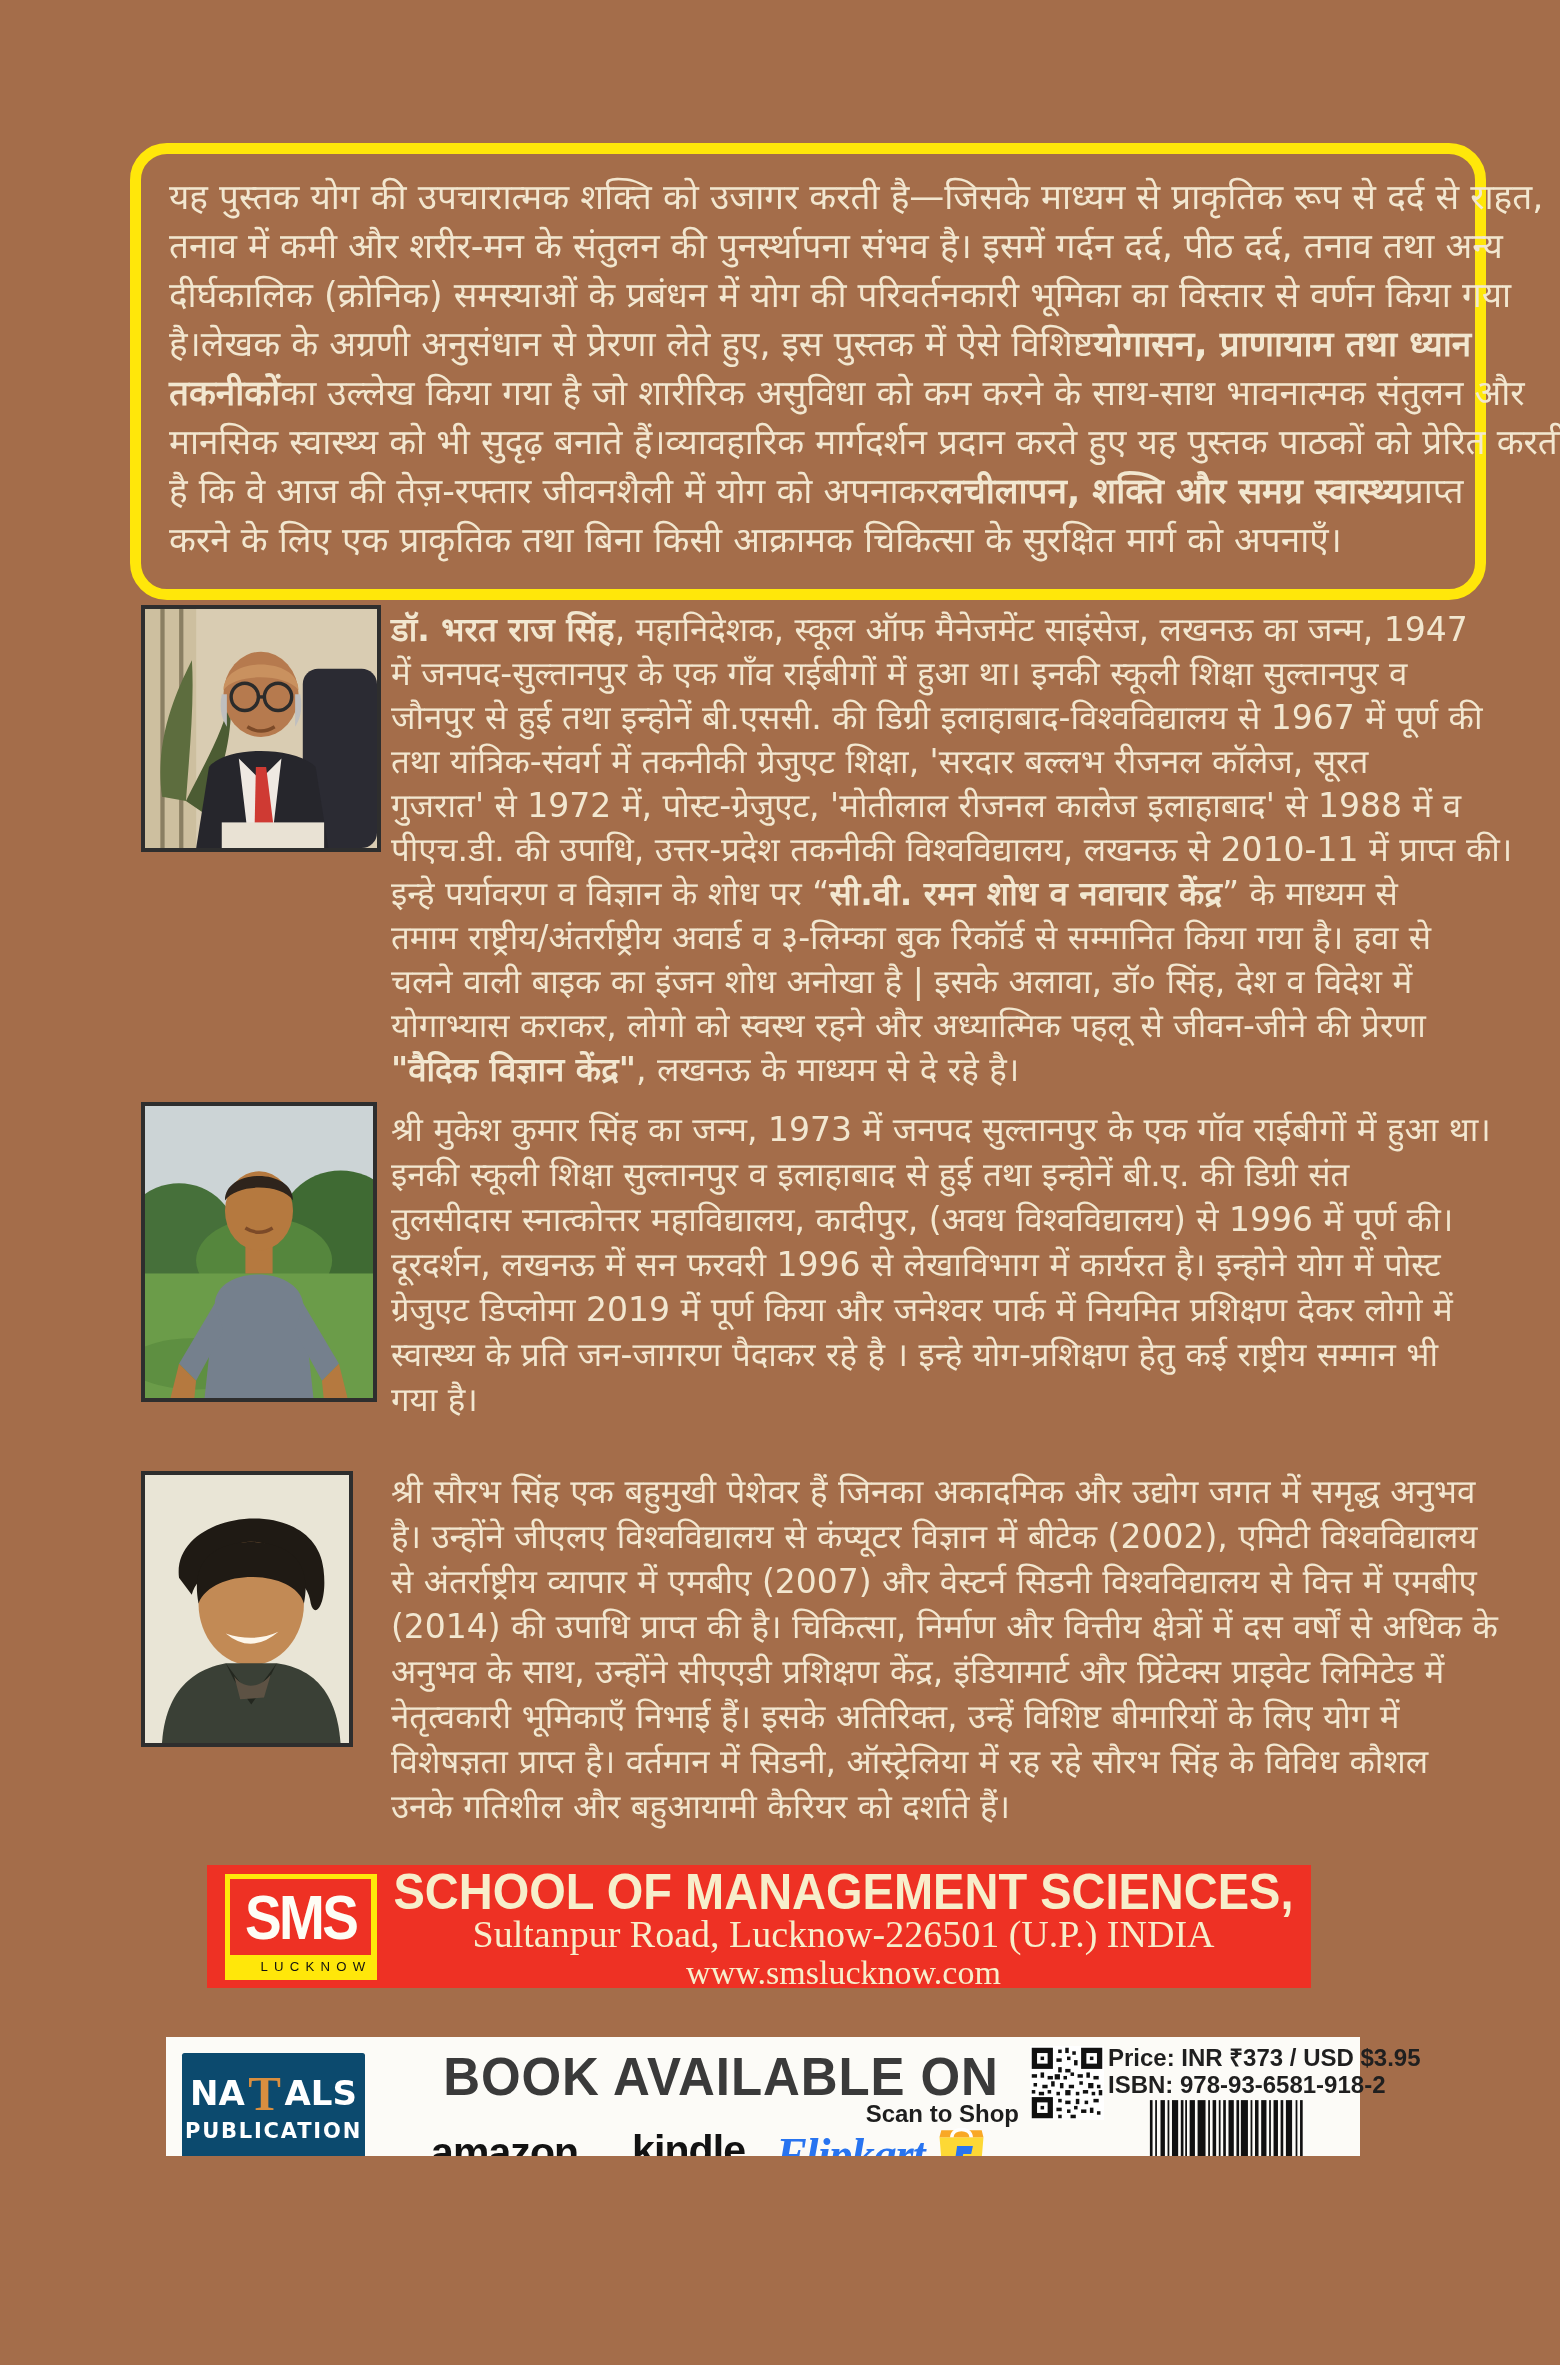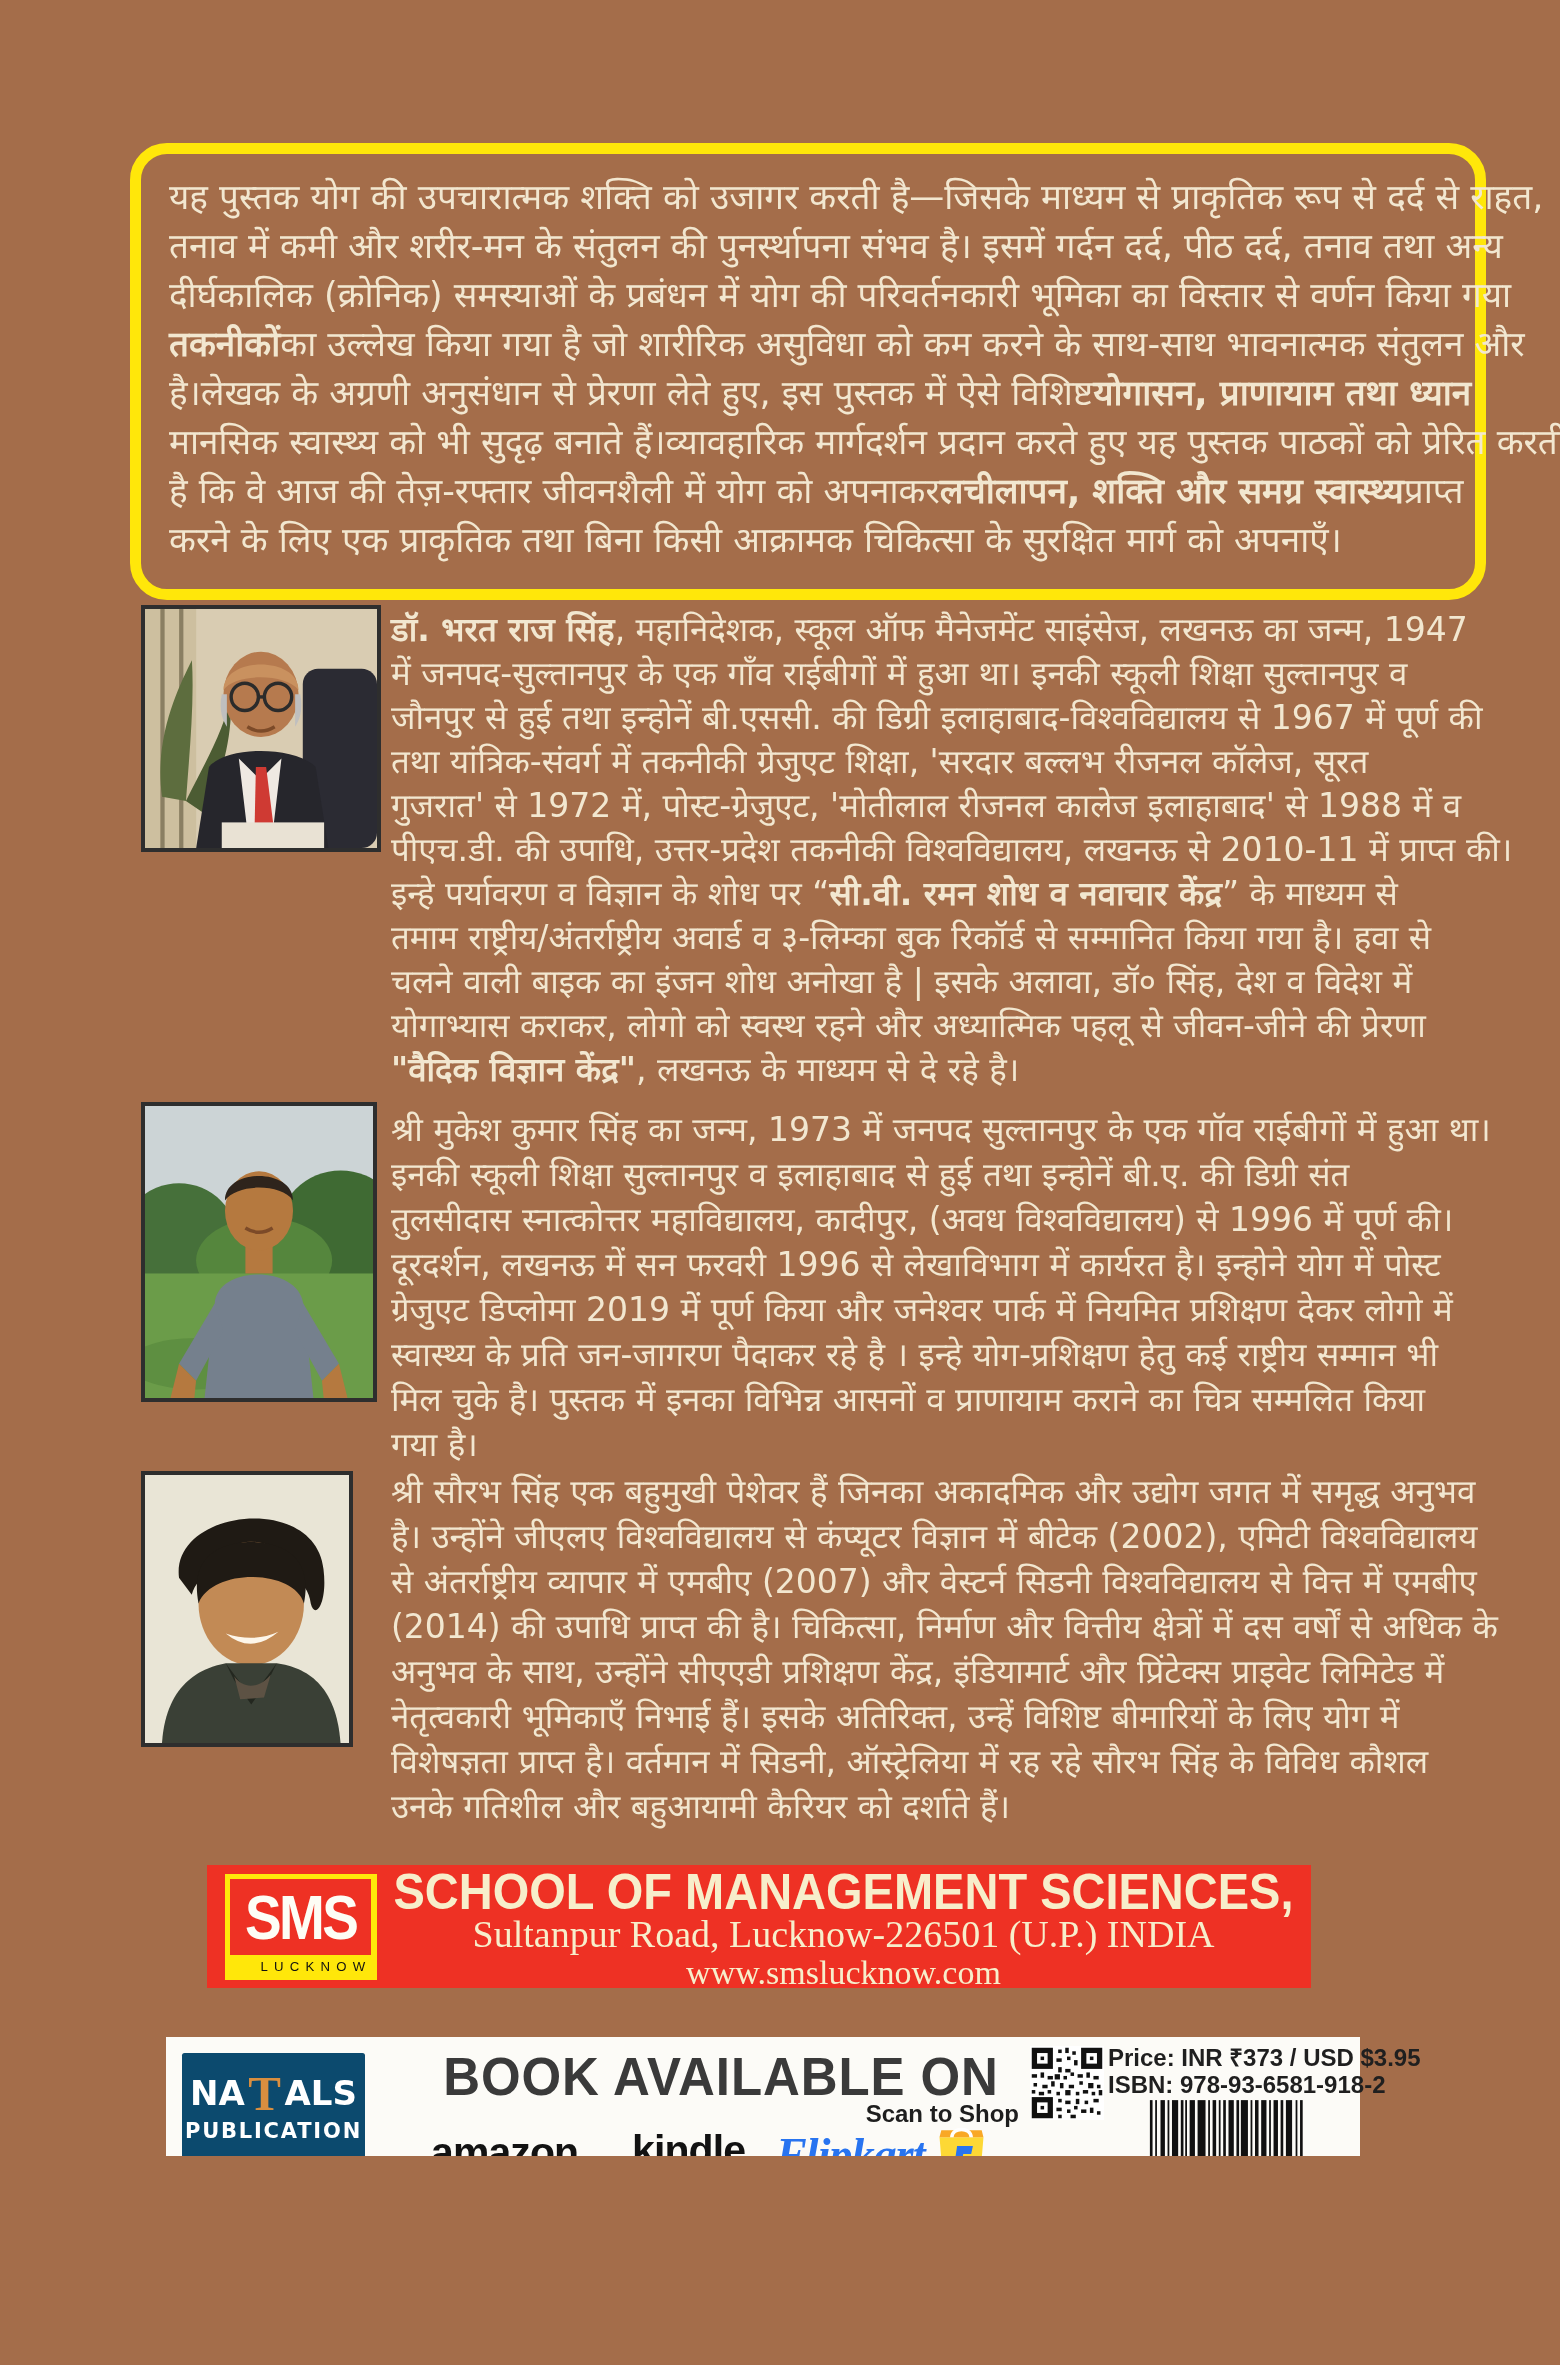--- a/index.html
+++ b/index.html
@@ -73,22 +73,22 @@
 </style>
 </head>
 <body>
 
 <div class="cover">
 
   <div class="intro-box">
     <div class="intro-line">यह पुस्तक योग की उपचारात्मक शक्ति को उजागर करती है—जिसके माध्यम से प्राकृतिक रूप से दर्द से राहत,</div>
     <div class="intro-line">तनाव में कमी और शरीर-मन के संतुलन की पुनर्स्थापना संभव है। इसमें गर्दन दर्द, पीठ दर्द, तनाव तथा अन्य</div>
     <div class="intro-line">दीर्घकालिक (क्रोनिक) समस्याओं के प्रबंधन में योग की परिवर्तनकारी भूमिका का विस्तार से वर्णन किया गया</div>
+    <div class="intro-line"><span>है।लेखक के अग्रणी अनुसंधान से प्रेरणा लेते हुए, इस पुस्तक में ऐसे विशिष्ट</span><span class="b">योगासन, प्राणायाम तथा ध्यान</span></div>
     <div class="intro-line"><span class="b">तकनीकों</span><span>का उल्लेख किया गया है जो शारीरिक असुविधा को कम करने के साथ-साथ भावनात्मक संतुलन और</span></div>
-    <div class="intro-line"><span>है।लेखक के अग्रणी अनुसंधान से प्रेरणा लेते हुए, इस पुस्तक में ऐसे विशिष्ट</span><span class="b">योगासन, प्राणायाम तथा ध्यान</span></div>
     <div class="intro-line">मानसिक स्वास्थ्य को भी सुदृढ़ बनाते हैं।व्यावहारिक मार्गदर्शन प्रदान करते हुए यह पुस्तक पाठकों को प्रेरित करती</div>
     <div class="intro-line"><span>है कि वे आज की तेज़-रफ्तार जीवनशैली में योग को अपनाकर</span><span class="b">लचीलापन, शक्ति और समग्र स्वास्थ्य</span><span>प्राप्त</span></div>
     <div class="intro-line">करने के लिए एक प्राकृतिक तथा बिना किसी आक्रामक चिकित्सा के सुरक्षित मार्ग को अपनाएँ।</div>
   </div>
 
   <div class="photo photo1">
     <svg viewBox="0 0 272 280" preserveAspectRatio="none">
       <rect width="272" height="280" fill="#d9ccb2"></rect>
       <rect x="0" y="0" width="60" height="280" fill="#cdbf9f"></rect>
       <rect x="18" y="0" width="5" height="280" fill="#8a7f63"></rect>
@@ -143,21 +143,20 @@
       <path d="M118 142 Q 134 152 150 142" stroke="#7c4a28" stroke-width="4" fill="none"></path>
     </svg>
   </div>
   <div class="bio bio2">
     <div class="bio-line">श्री मुकेश कुमार सिंह का जन्म, 1973 में जनपद सुल्तानपुर के एक गॉव राईबीगों में हुआ था।</div>
     <div class="bio-line">इनकी स्कूली शिक्षा सुल्तानपुर व इलाहाबाद से हुई तथा इन्होनें बी.ए. की डिग्री संत</div>
     <div class="bio-line">तुलसीदास स्नात्कोत्तर महाविद्यालय, कादीपुर, (अवध विश्वविद्यालय) से 1996 में पूर्ण की।</div>
     <div class="bio-line">दूरदर्शन, लखनऊ में सन फरवरी 1996 से लेखाविभाग में कार्यरत है। इन्होने योग में पोस्ट</div>
     <div class="bio-line">ग्रेजुएट डिप्लोमा 2019 में पूर्ण किया और जनेश्वर पार्क में नियमित प्रशिक्षण देकर लोगो में</div>
     <div class="bio-line">स्वास्थ्य के प्रति जन-जागरण पैदाकर रहे है । इन्हे योग-प्रशिक्षण हेतु कई राष्ट्रीय सम्मान भी</div>
-    <div class="bio-line">मिल चुके है। पुस्तक में इनका विभिन्न आसनों व प्राणायाम कराने का चित्र सम्मलित किया</div>
     <div class="bio-line">गया है।</div>
   </div>
 
   <div class="photo photo3">
     <svg viewBox="0 0 240 313" preserveAspectRatio="none">
       <rect width="240" height="313" fill="#e9e5d6"></rect>
       <path d="M40 120 C 30 40, 200 20, 210 110 C 215 150, 200 170, 195 150 C 190 95, 70 85, 55 140 Z" fill="#1f1a14"></path>
       <ellipse cx="125" cy="150" rx="62" ry="72" fill="#c28a55"></ellipse>
       <path d="M63 150 C 55 110, 70 80, 125 78 C 180 80, 195 110, 187 150 C 175 110, 80 108, 63 150 Z" fill="#1f1a14"></path>
       <path d="M95 185 Q 125 210 157 183 Q 128 196 95 185 Z" fill="#fdf6ea"></path>

